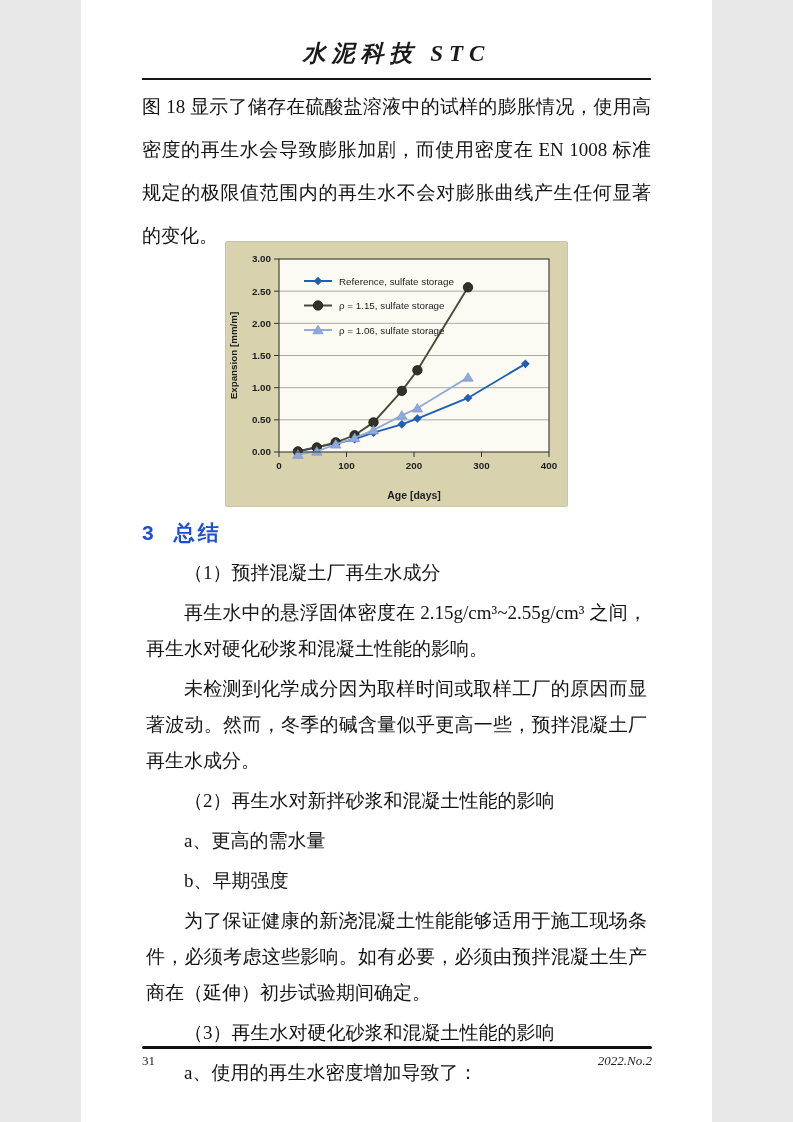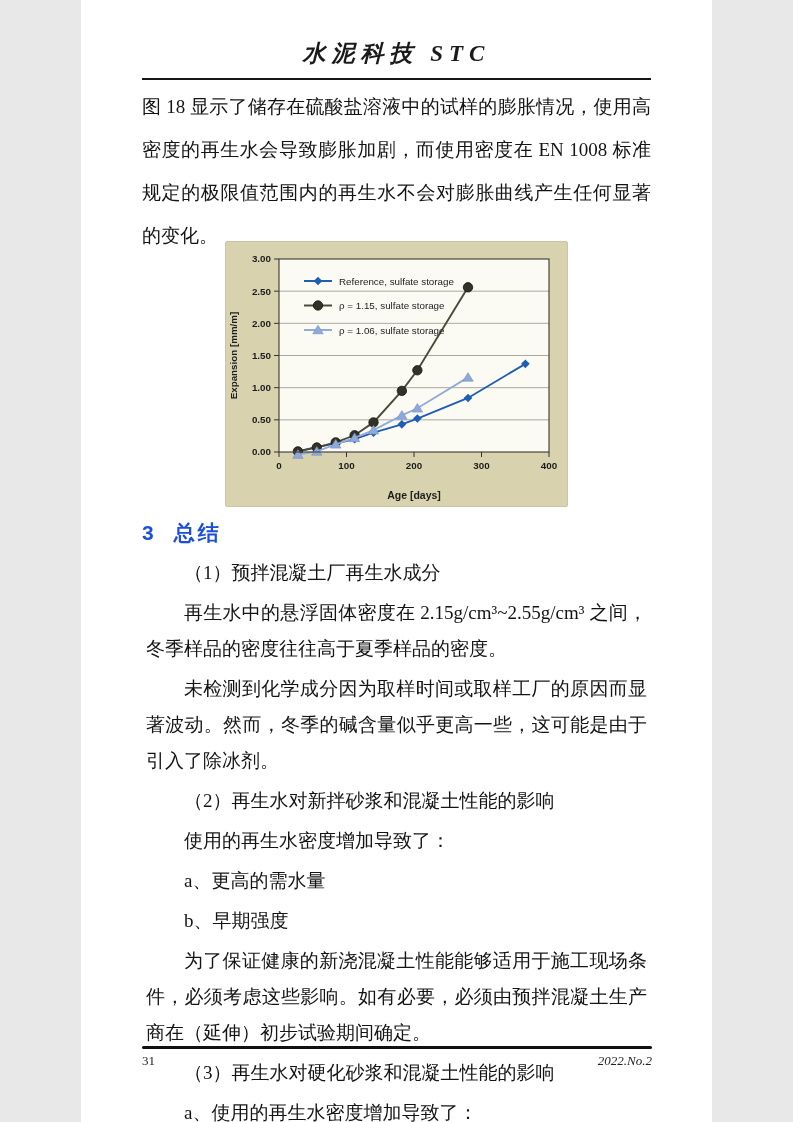--- a/index.html
+++ b/index.html
@@ -149,24 +149,23 @@
             <path d="M92 83.3L97.2 91.8L86.8 91.8Z" fill="#8fa9da" stroke="#7b95c9" stroke-width="0.7"></path>
             <text x="113" y="91.5" class="leg">ρ = 1.06, sulfate storage</text>
           </g>
         </svg></div>
   </figure>
 
   <h2 class="section-heading"><span class="sec-num">3</span><span class="sec-title">总结</span></h2>
 
   <div class="body-block">
     <p class="indent">（1）预拌混凝土厂再生水成分</p>
-    <p class="indent">再生水中的悬浮固体密度在 2.15g/cm³~2.55g/cm³ 之间，冬季样品的密度往往高于夏季样品的密度。</p>
-    <p class="indent">未检测到化学成分因为取样时间或取样工厂的原因而显著波动。然而，冬季的碱含量似乎更高一些，这可能是由于引入了除冰剂。</p>
+    <p class="indent">再生水中的悬浮固体密度在 2.15g/cm³~2.55g/cm³ 之间，再生水对硬化砂浆和混凝土性能的影响。</p>
+    <p class="indent">未检测到化学成分因为取样时间或取样工厂的原因而显著波动。然而，冬季的碱含量似乎更高一些，预拌混凝土厂再生水成分。</p>
     <p class="indent">（2）再生水对新拌砂浆和混凝土性能的影响</p>
-    <p class="indent">使用的再生水密度增加导致了：</p>
     <p class="indent">a、更高的需水量</p>
     <p class="indent">b、早期强度</p>
     <p class="indent">为了保证健康的新浇混凝土性能能够适用于施工现场条件，必须考虑这些影响。如有必要，必须由预拌混凝土生产商在（延伸）初步试验期间确定。</p>
     <p class="indent">（3）再生水对硬化砂浆和混凝土性能的影响</p>
     <p class="indent">a、使用的再生水密度增加导致了：</p>
   </div>
 
   <div class="footer-rule"></div>
   <div class="footer-text">
     <span class="page-number">31</span>

